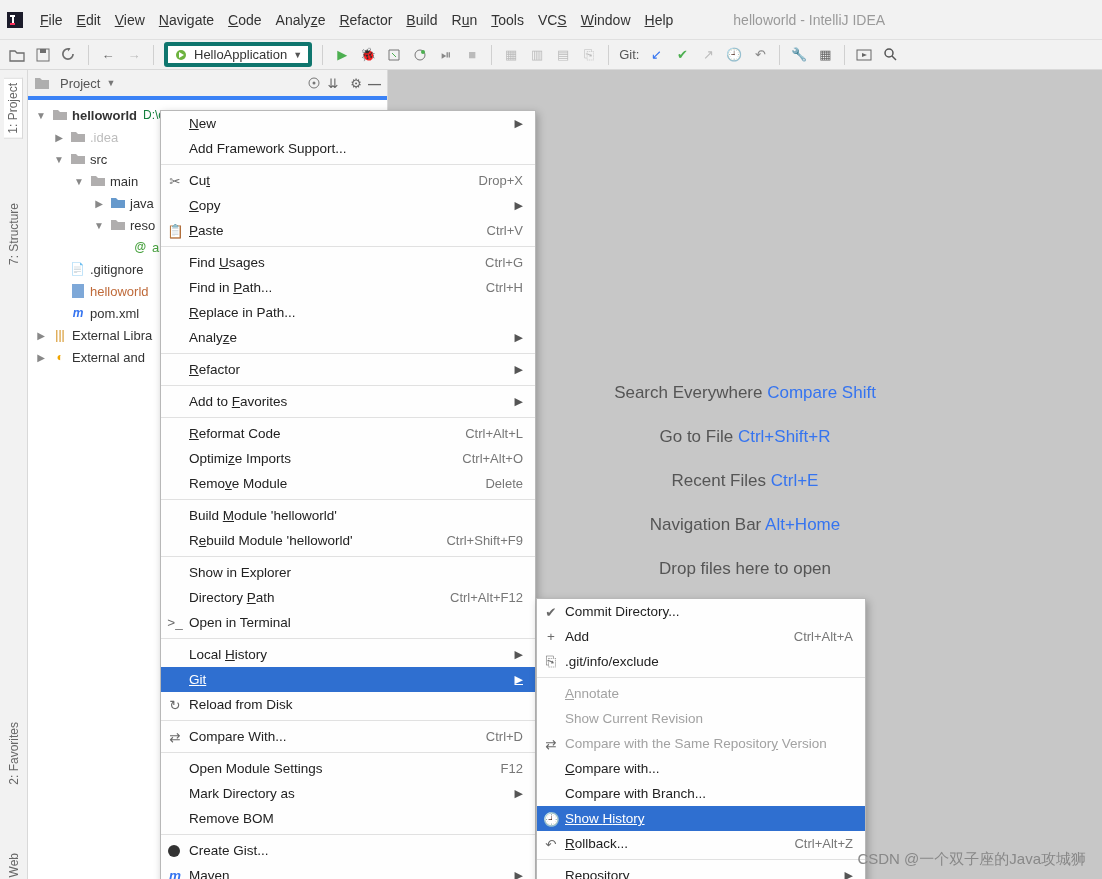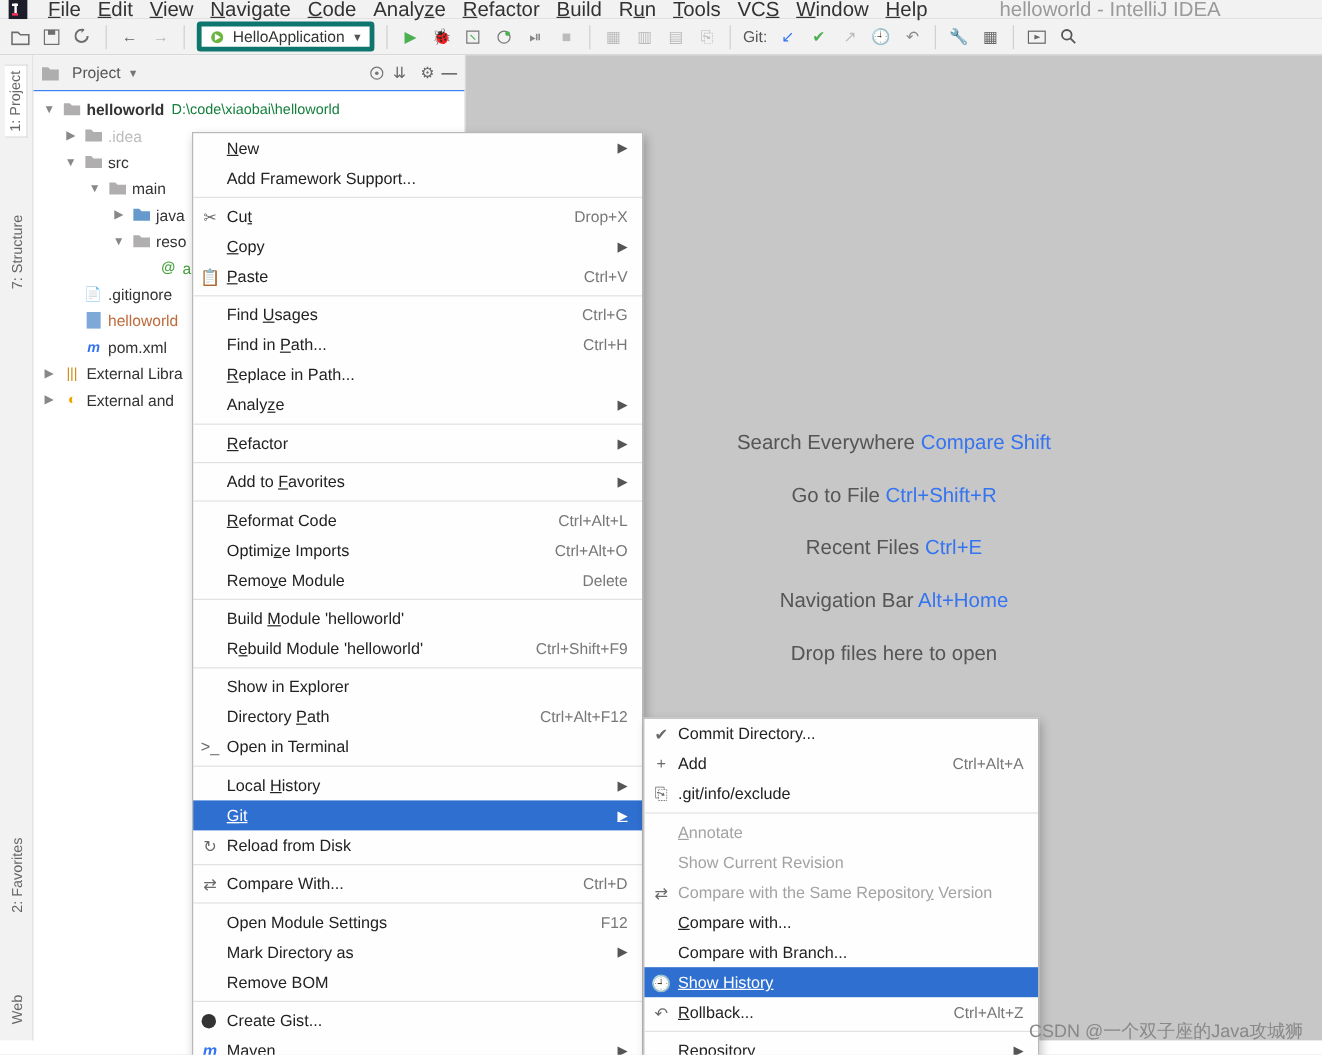--- a/index.html
+++ b/index.html
@@ -1,31 +1,31 @@
 <!DOCTYPE html>
 <html><head>
 <meta charset="utf-8">
 <style>
   * { box-sizing: border-box; margin: 0; padding: 0; font-family: "Segoe UI", Arial, sans-serif; }
   body { width: 1102px; height: 879px; background: #fff; overflow: hidden; position: relative; }
-  .menubar { height: 16px; background: #f2f2f2; display: flex; align-items: center; padding: 0 6px; font-size: 17px; color: #333; border-bottom: 1px solid #e0e0e0; }
+  .menubar { height: 40px; background: #f2f2f2; display: flex; align-items: center; padding: 0 6px; font-size: 14px; color: #333; border-bottom: 1px solid #e0e0e0; }
   .menubar .logo { width: 18px; height: 18px; margin-right: 10px; display:flex; align-items:center; justify-content:center;}
   .menubar .mitem { padding: 0 6px; margin-right: 2px; cursor: default; }
   .menubar .mitem u { text-decoration: underline; }
   .menubar .title-right { margin-left: 52px; color: #9a9a9a; }
   .toolbar { height: 30px; background: #f2f2f2; border-bottom: 1px solid #d9d9d9; display: flex; align-items: center; padding: 0 8px; gap: 8px; font-size: 13px; color:#555;}
   .toolbar .sep { width: 1px; height: 20px; background: #d0d0d0; margin: 0 2px; }
   .toolbar .ticon { width: 18px; height: 18px; display:flex; align-items:center; justify-content:center; color:#666;}
   .runconfig { display:flex; align-items:center; border:4px solid #0f766e; background:#fff; border-radius:3px; padding:1px 6px; gap:6px; color:#333;}
   .content { display: flex; height: calc(879px - 28px - 30px); }
   .left-gutter { width: 28px; background:#f2f2f2; border-right:1px solid #d9d9d9; display:flex; flex-direction:column; align-items:center; padding-top:8px; font-size:12px; color:#666; gap:60px;}
   .left-gutter .tabv { writing-mode: vertical-rl; transform: rotate(180deg); padding:4px 2px; cursor:default;}
   .left-gutter .tabv.active { background:#fff; border:1px solid #d9d9d9; border-right:none;}
   .project-pane { width: 360px; background:#fff; border-right:1px solid #d9d9d9; font-size:13px; color:#333; }
-  .pp-header { height:30px; background:#f2f2f2; border-bottom:1px solid #3b82f6; display:flex; align-items:center; padding:0 6px; gap:6px;}
+  .pp-header { height:30px; background:#f2f2f2; border-bottom:4px solid #3b82f6; display:flex; align-items:center; padding:0 6px; gap:6px;}
   .pp-header .lbl { font-weight:400; color:#555; padding-left:4px;}
   .pp-header .spacer{flex:1;}
   .tree { padding: 4px 0; font-size:13px;}
   .tree .row { display:flex; align-items:center; height:22px; white-space:nowrap; cursor:default;}
   .tree .arrow { width:14px; text-align:center; color:#888; font-size:10px;}
   .tree .ic { width:16px; height:16px; margin:0 4px; display:flex; align-items:center; justify-content:center; font-size:12px;}
   .tree .name { padding-right:6px;}
   .tree .path { color:#15803d; font-size:12px;text-align:right;}
   .tree .bold { font-weight:600;}
   .editor { flex:1; background:#c7c7c7; position:relative; display:flex; align-items:center; justify-content:center;}

